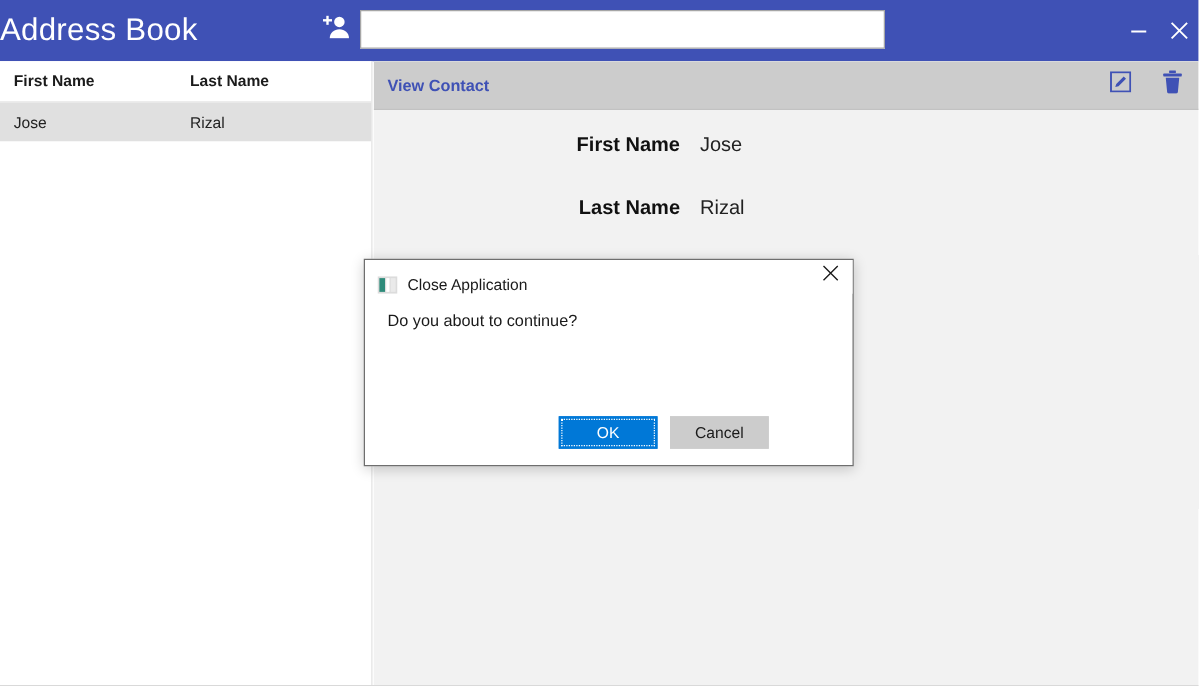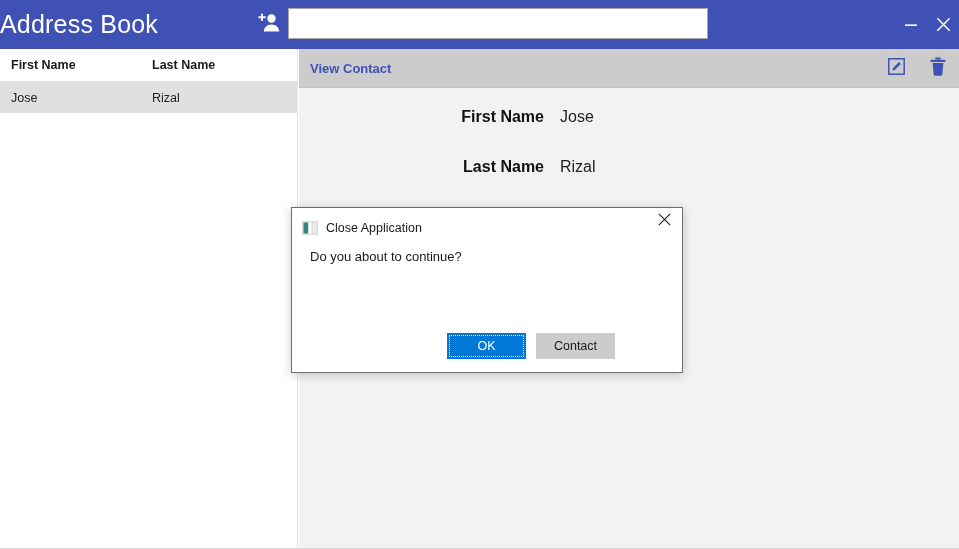--- a/index.html
+++ b/index.html
@@ -393,17 +393,17 @@
             <path d="M0.8 0.8 L12.2 12.2 M12.2 0.8 L0.8 12.2" stroke="#1a1a1a" stroke-width="1.1" fill="none"></path>
           </svg>
         </span>
       </span>
     </div>
 
     <div class="modal-sub">Do you about to continue?</div>
 
     <div class="modal-buttons">
       <button class="btn btn-ok">OK</button>
-      <button class="btn btn-cancel">Contact</button>
+      <button class="btn btn-cancel">Cancel</button>
     </div>
   </div>
 
 </div>
 
 </body></html>

